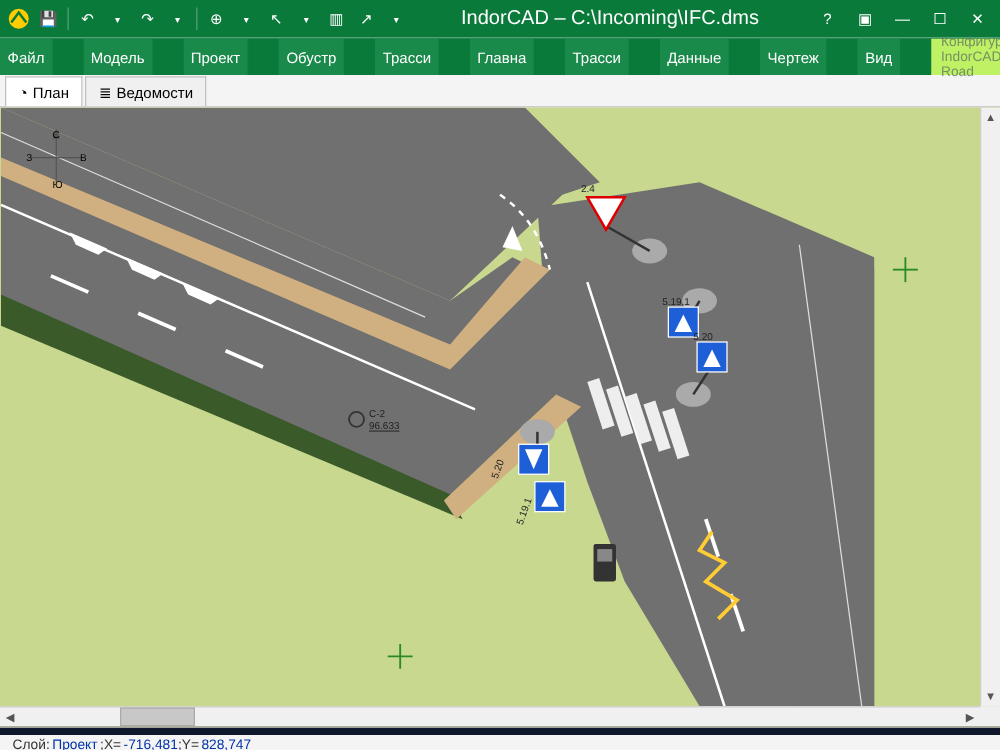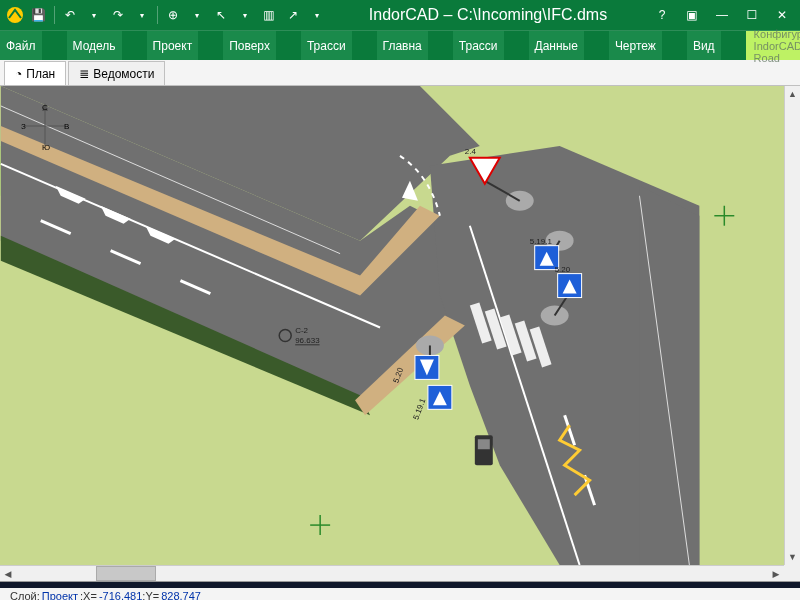--- a/index.html
+++ b/index.html
@@ -93,21 +93,21 @@
     <div class="win-btn">—</div>
     <div class="win-btn">☐</div>
     <div class="win-btn">✕</div>
   </div>
 </div>
 
 <div class="menubar">
   <div class="menu-item">Файл</div>
   <div class="menu-item">Модель</div>
   <div class="menu-item">Проект</div>
-  <div class="menu-item">Поверх</div>
+  <div class="menu-item">Обустр</div>
   <div class="menu-item">Трасси</div>
   <div class="menu-item">Главна</div>
   <div class="menu-item">Трасси</div>
   <div class="menu-item">Данные</div>
   <div class="menu-item">Чертеж</div>
   <div class="menu-item">Вид</div>
   <div class="menu-config">Конфигурация IndorCAD: Road</div>
   <div class="menu-right">
     <span style="color:#ffbb00">⚠</span>
     <span style="color:#777">—</span>

